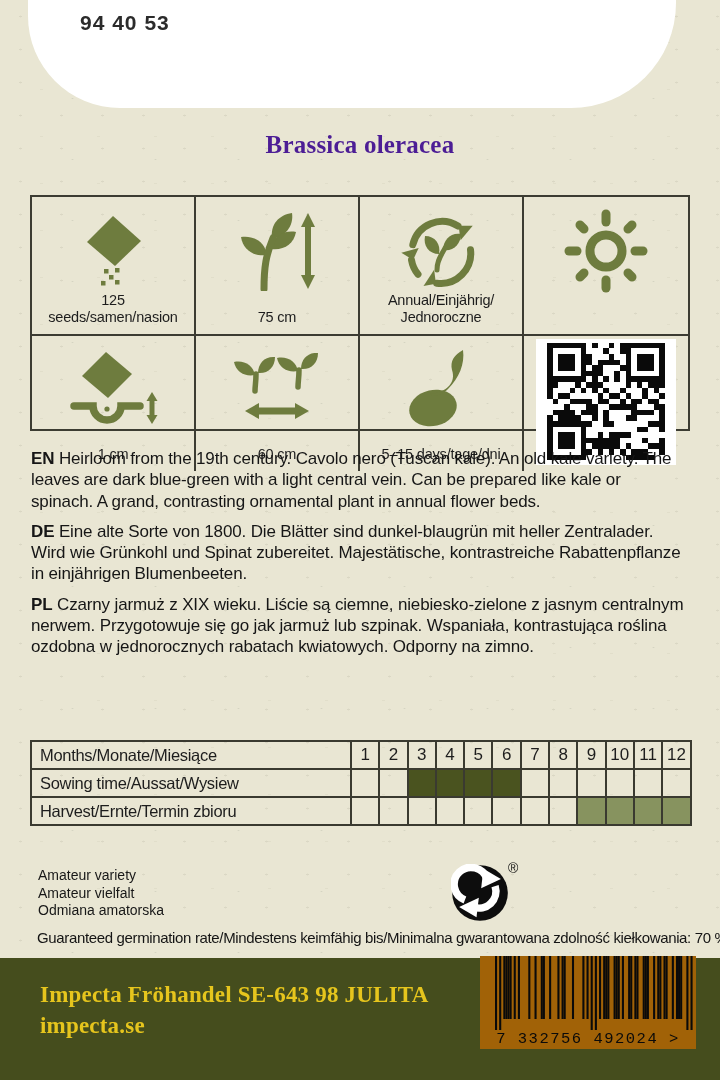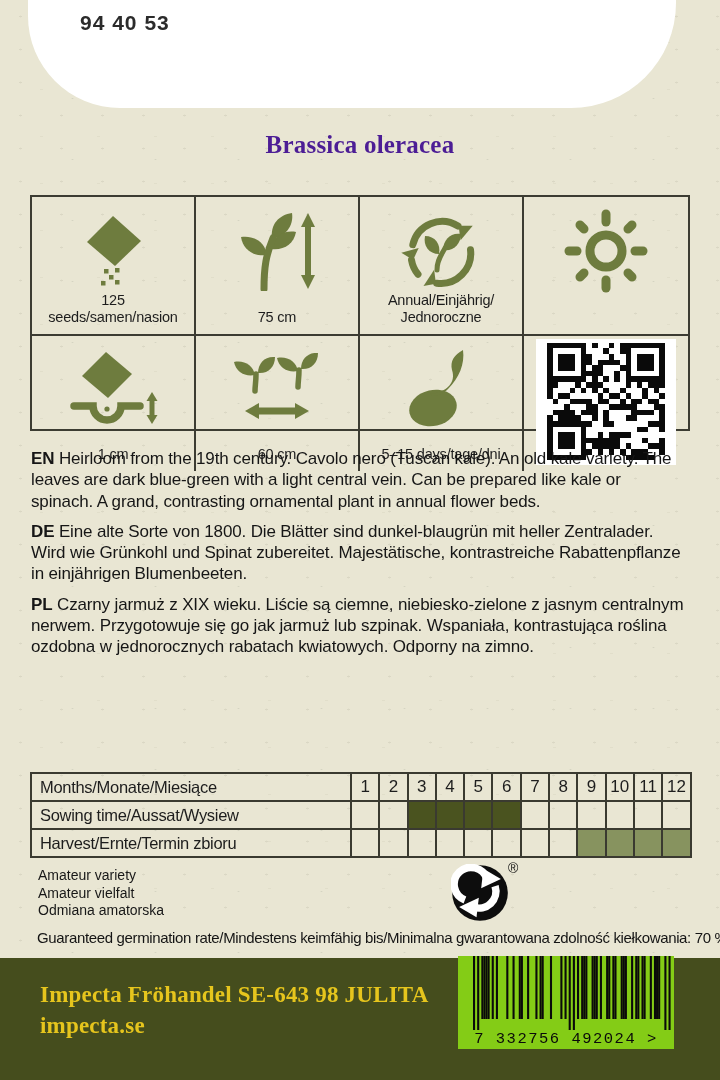--- a/index.html
+++ b/index.html
@@ -53,42 +53,42 @@
   #qr{display:grid;grid-template-rows:repeat(21,5.6px);grid-template-columns:repeat(21,5.6px);}
   #qr div{background:transparent;}
   #qr div.b{background:#0a0a0a;}
   
   .descriptions{position:absolute;left:31px;top:448px;width:655px;z-index:2;
     font-size:17px;line-height:21.3px;letter-spacing:-.15px;color:#161616;}
   .descriptions p{margin:0 0 9px 0;}
   .lang{font-weight:700;}
   
   .calendar{
-    position:absolute;left:30px;top:772px;z-index:2;
+    position:absolute;left:30px;top:740px;z-index:2;
     display:grid;grid-template-columns:320px repeat(12,28.3px);grid-auto-rows:28px;
     border-top:2px solid #3a3a30;border-left:2px solid #3a3a30;
   }
   .cal-cell{
     border-right:2px solid #3a3a30;border-bottom:2px solid #3a3a30;
     display:flex;align-items:center;justify-content:center;
     font-size:17px;color:#1d1d1d;box-sizing:border-box;
   }
   .cal-label{justify-content:flex-start;padding-left:8px;font-size:16.5px;letter-spacing:-.3px;}
   
   .amateur{position:absolute;left:38px;top:867px;z-index:2;font-size:14px;line-height:17.5px;color:#181818;}
   .green-dot{position:absolute;left:451px;top:864px;z-index:2;}
   .green-dot .reg{position:absolute;left:57px;top:-4px;font-size:14px;color:#111;}
   .germination{position:absolute;left:37px;top:929px;width:660px;z-index:2;
     font-size:15px;letter-spacing:-.35px;color:#141414;white-space:nowrap;}
   
   .footer-bar{position:absolute;left:0;top:958px;width:720px;height:122px;background:#454d1d;z-index:2;}
   .footer-text{position:absolute;left:40px;top:21px;
     font-family:"Liberation Serif",serif;font-weight:700;font-size:23px;line-height:31px;
     color:#e6c51d;letter-spacing:.2px;}
-  .barcode-box{position:absolute;left:458px;top:-2px;width:216px;height:93px;background:#84cc16;}
+  .barcode-box{position:absolute;left:480px;top:-2px;width:216px;height:93px;background:#a16207;}
   .barcode-num{
     position:absolute;left:0;bottom:1px;width:100%;text-align:center;
     font-family:"Liberation Mono",monospace;font-size:15.5px;letter-spacing:1.5px;color:#0a0a0a;
   }
   .ic{display:block;}
 </style>
 </head>
 <body>
 
 <div class="flap"></div>

